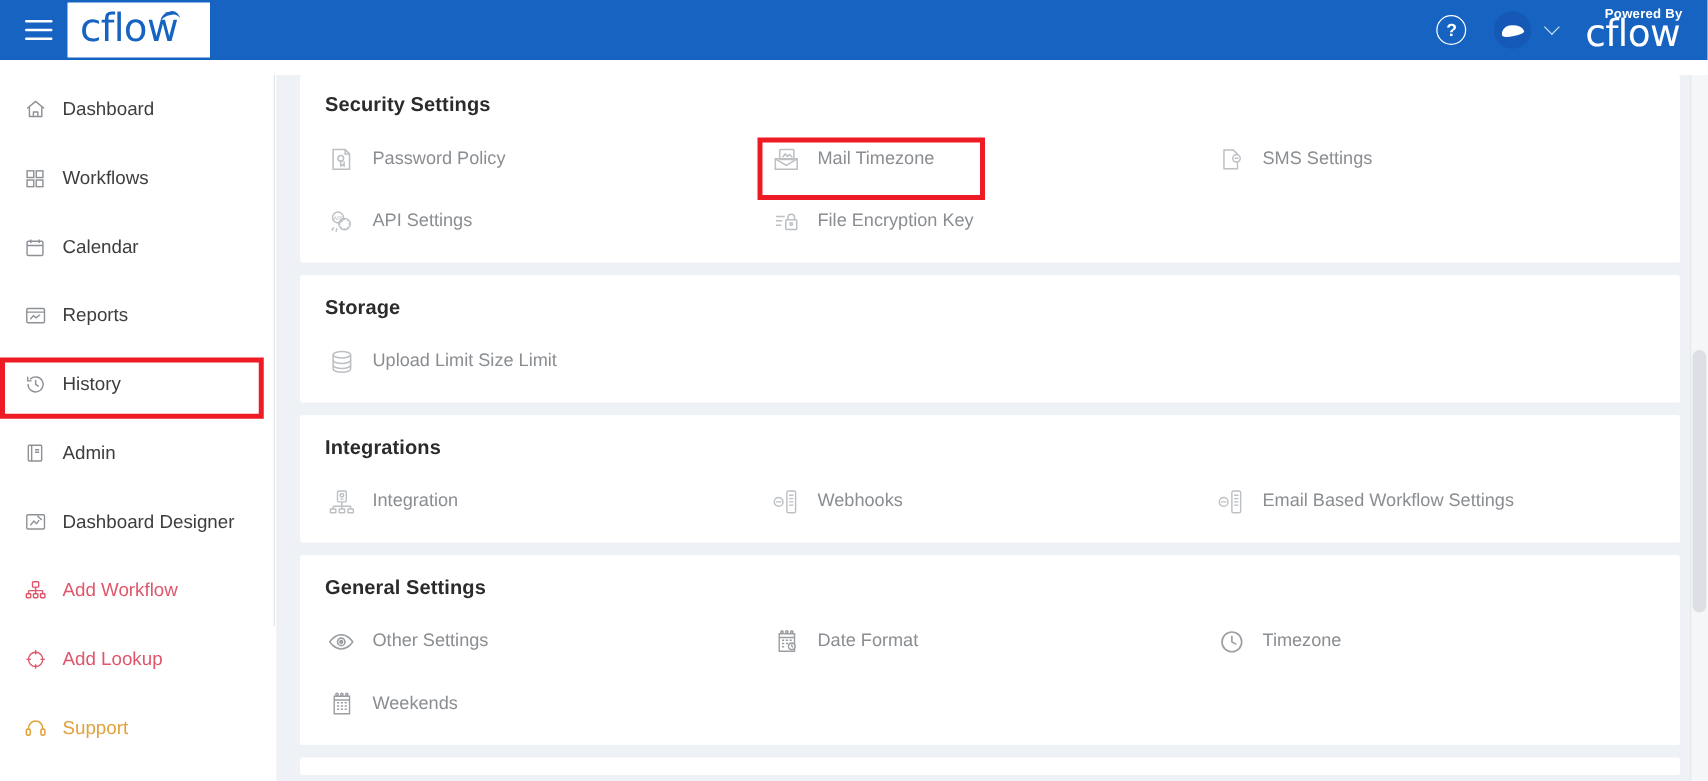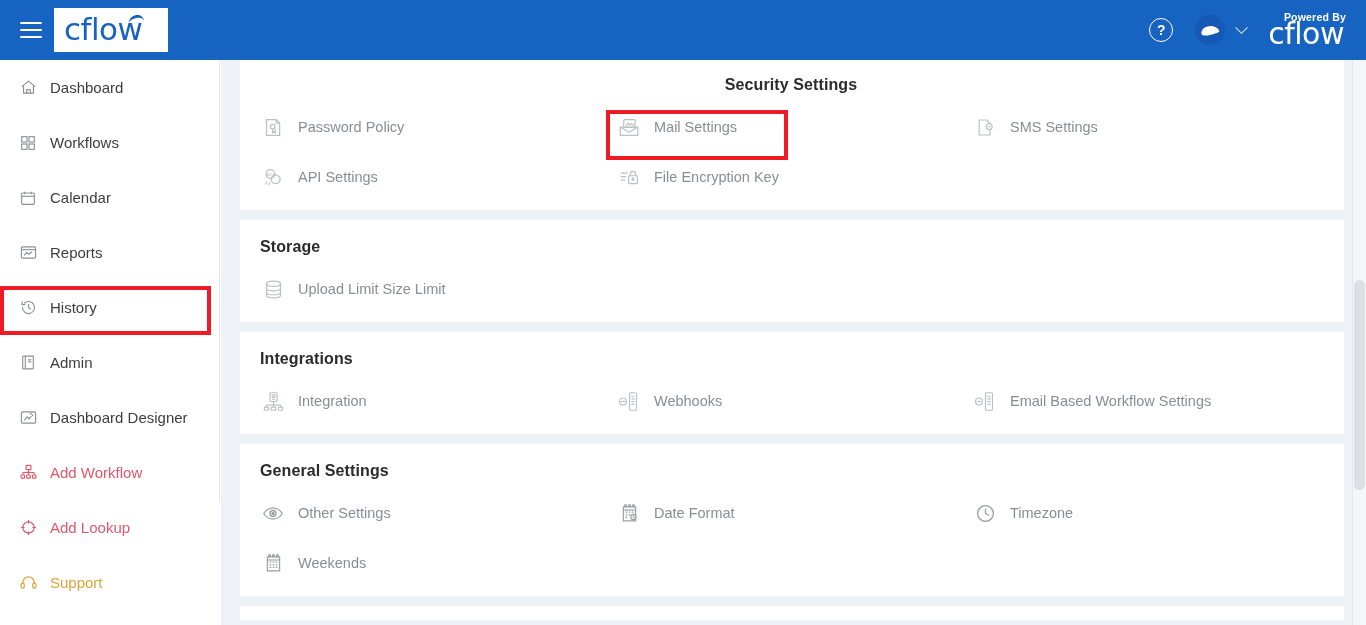--- a/index.html
+++ b/index.html
@@ -6,21 +6,21 @@
   html, body {
     width: 1366px; height: 625px;
     font-family: "Liberation Sans", sans-serif;
     background: #ffffff;
     overflow: hidden;
   }
 
   
   .header {
     position: absolute; top: 0; left: 0;
-    width: 1366px; height: 60px;
+    width: 1366px; height: 48px;
     background: #1763c1;
     display: flex; align-items: center;
     z-index: 30;
   }
   .hamburger {
     width: 22px; height: 16px;
     margin-left: 20px; margin-right: 12px;
     display: flex; flex-direction: column; justify-content: space-between;
     cursor: pointer;
   }
@@ -129,21 +129,21 @@
     background: #eef1f5;
     overflow: hidden;
   }
   .cards { padding: 0px 22px 0 19px; }
   .card {
     background: #ffffff;
     margin-bottom: 10px;
     padding: 18px 22px 16px 20px;
     border-radius: 2px;
   }
-  .card.first { margin-top: 0; padding-top: 16px; text-align: center; }
+  .card.first { margin-top: 0; padding-top: 16px; }
   .card-title {
     font-size: 16px; font-weight: bold; color: #2b2b2b;
     margin-bottom: 16px; letter-spacing: .1px;
   }
   .grid {
     display: grid;
     grid-template-columns: 356px 356px 356px;
     row-gap: 16px;
   }
   .opt {
@@ -348,21 +348,21 @@
 
         <div class="opt">
           <span class="oico">
             <svg width="22" height="21" viewBox="0 0 24 24" fill="none" stroke="#bcbfc3" stroke-width="1.4">
                 <rect x="6" y="3" width="13" height="9" rx="1"></rect>
                 <path d="M8.5 10l2.5-3 2 2.2 2-1.7 2.5 2.5"></path>
                 <path d="M2 11.5h20v9.5H2z"></path>
                 <path d="M2 11.5l10 6 10-6"></path>
               </svg>
           </span>
-          <span class="olabel">Mail Settings</span>
+          <span class="olabel">Mail Timezone</span>
         </div>
 
         <div class="opt">
           <span class="oico">
             <svg width="20" height="21" viewBox="0 0 24 24" fill="none" stroke="#bcbfc3" stroke-width="1.4">
                 <path d="M5 3h9l4 4v14H5z"></path>
                 <circle cx="17" cy="11" r="3.6" fill="#ffffff"></circle>
                 <path d="M15.2 11h3.6"></path>
               </svg>
           </span>

